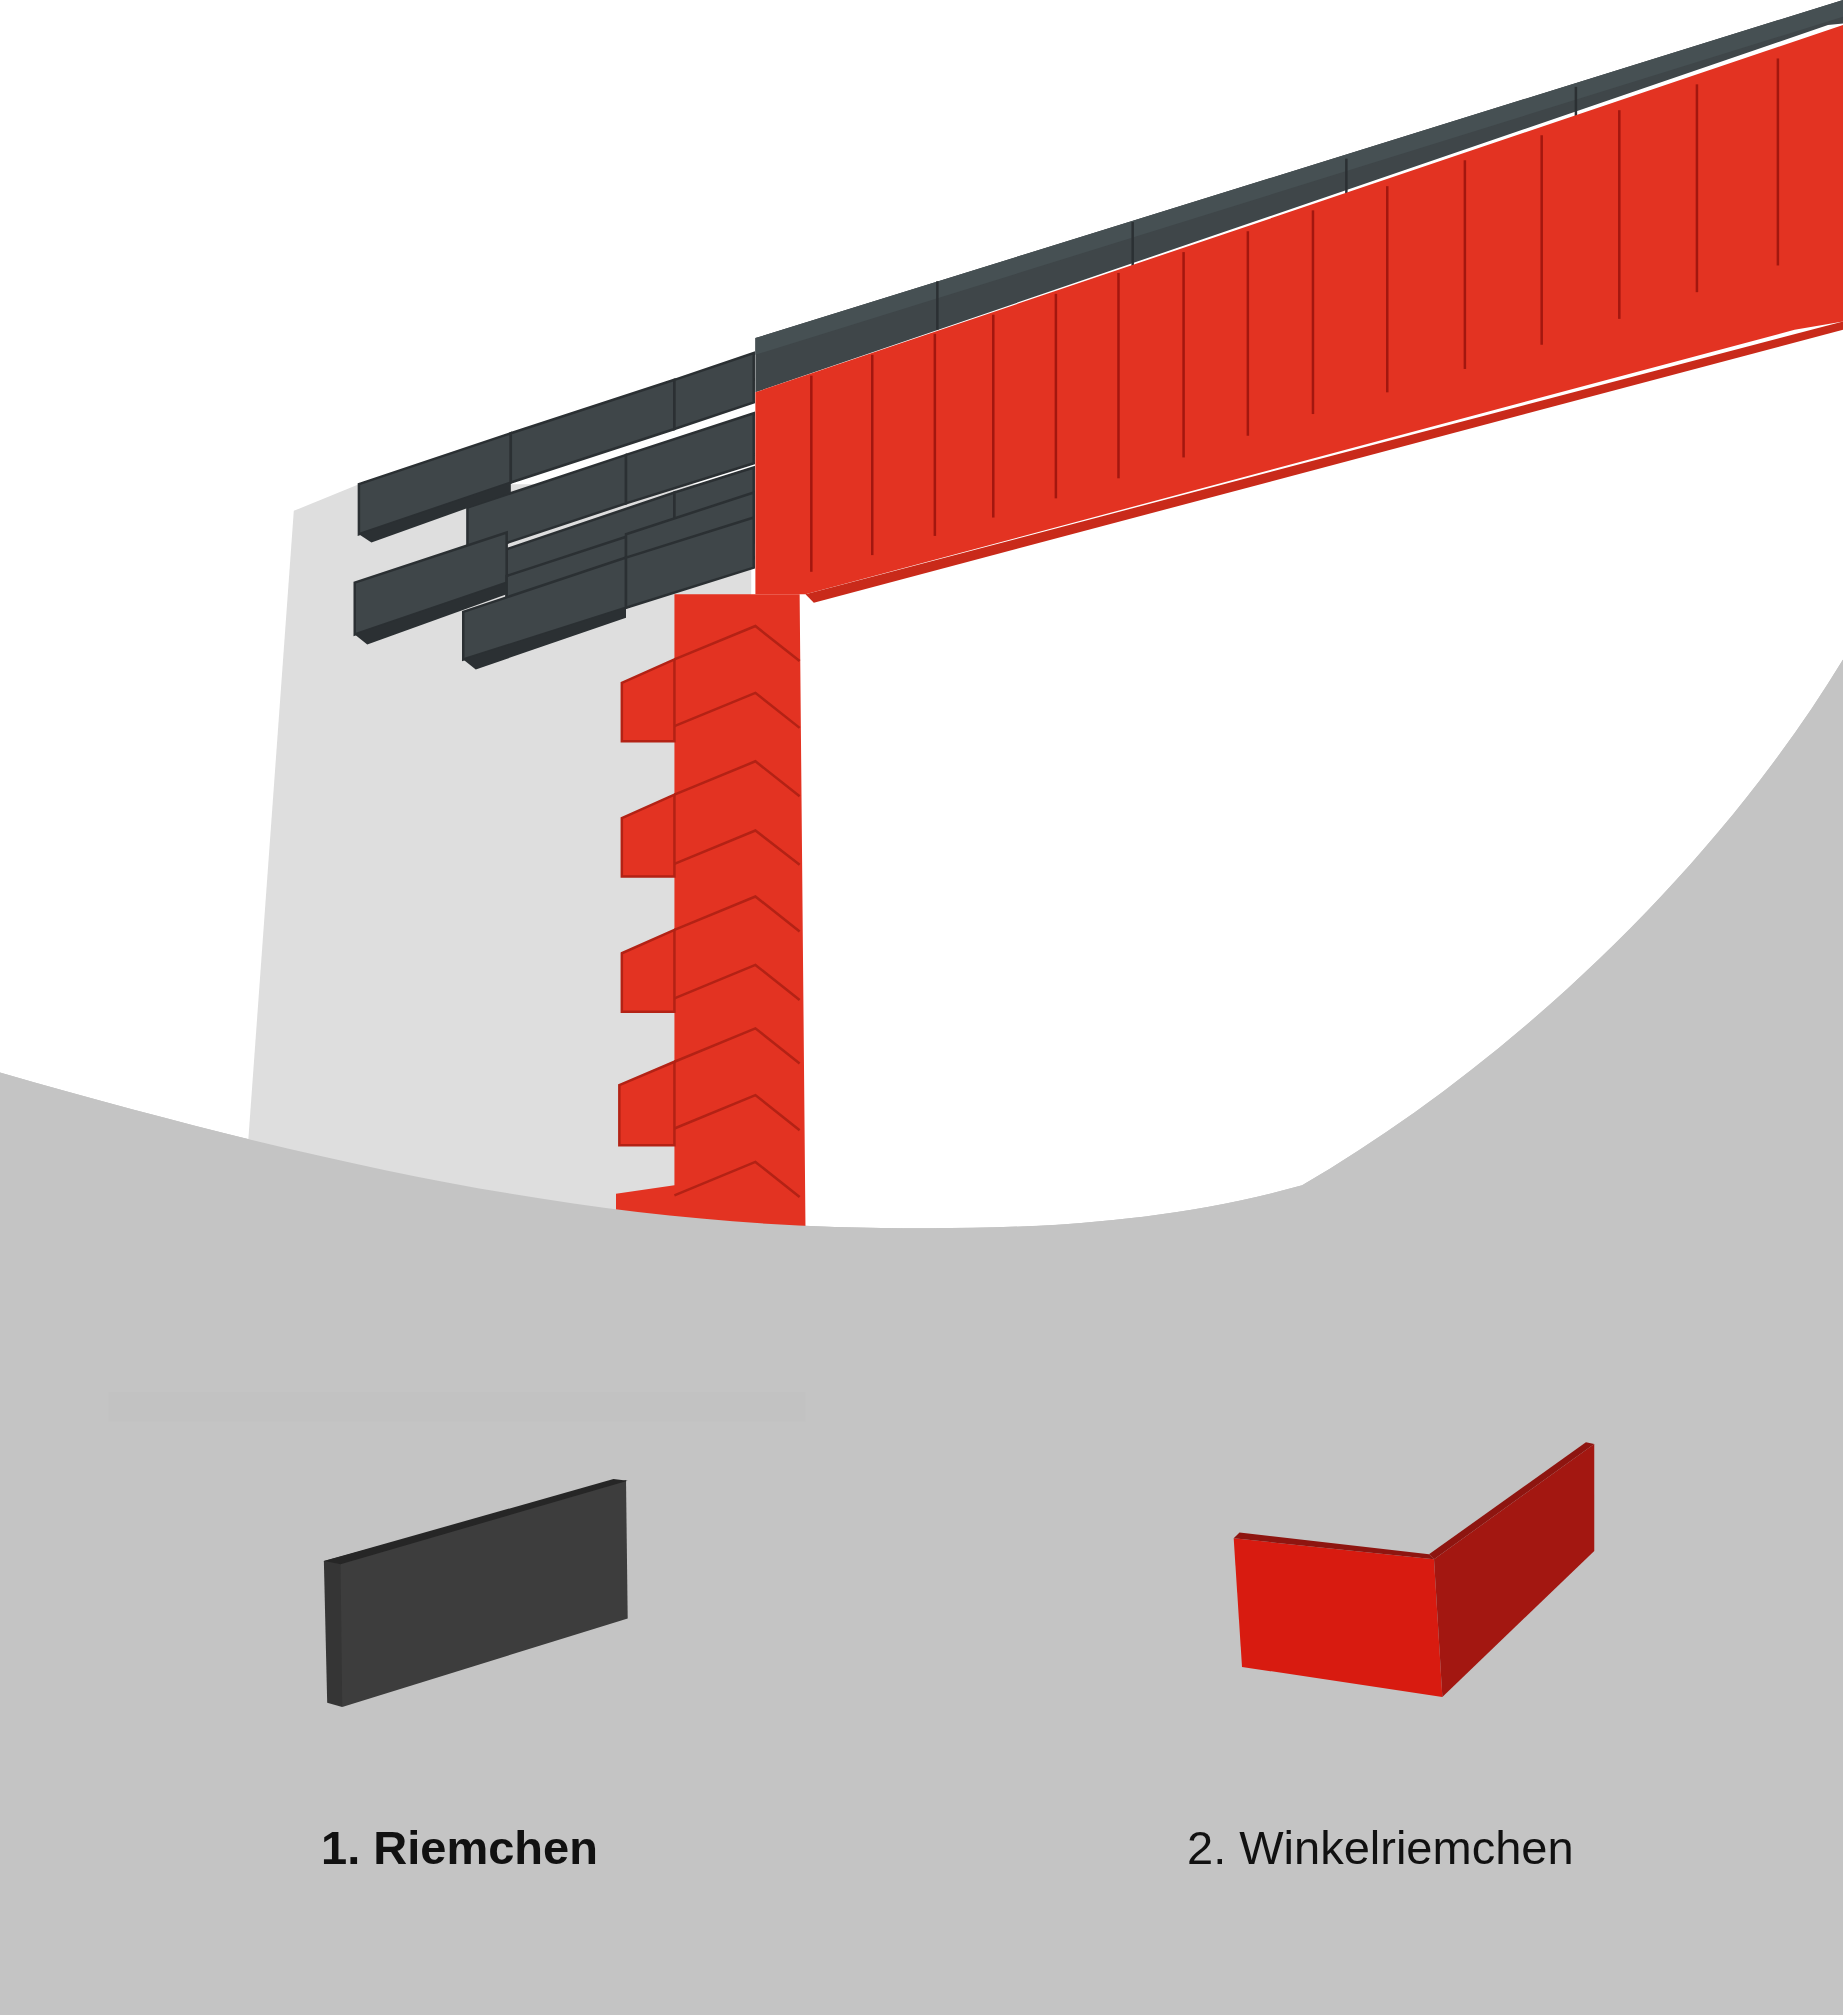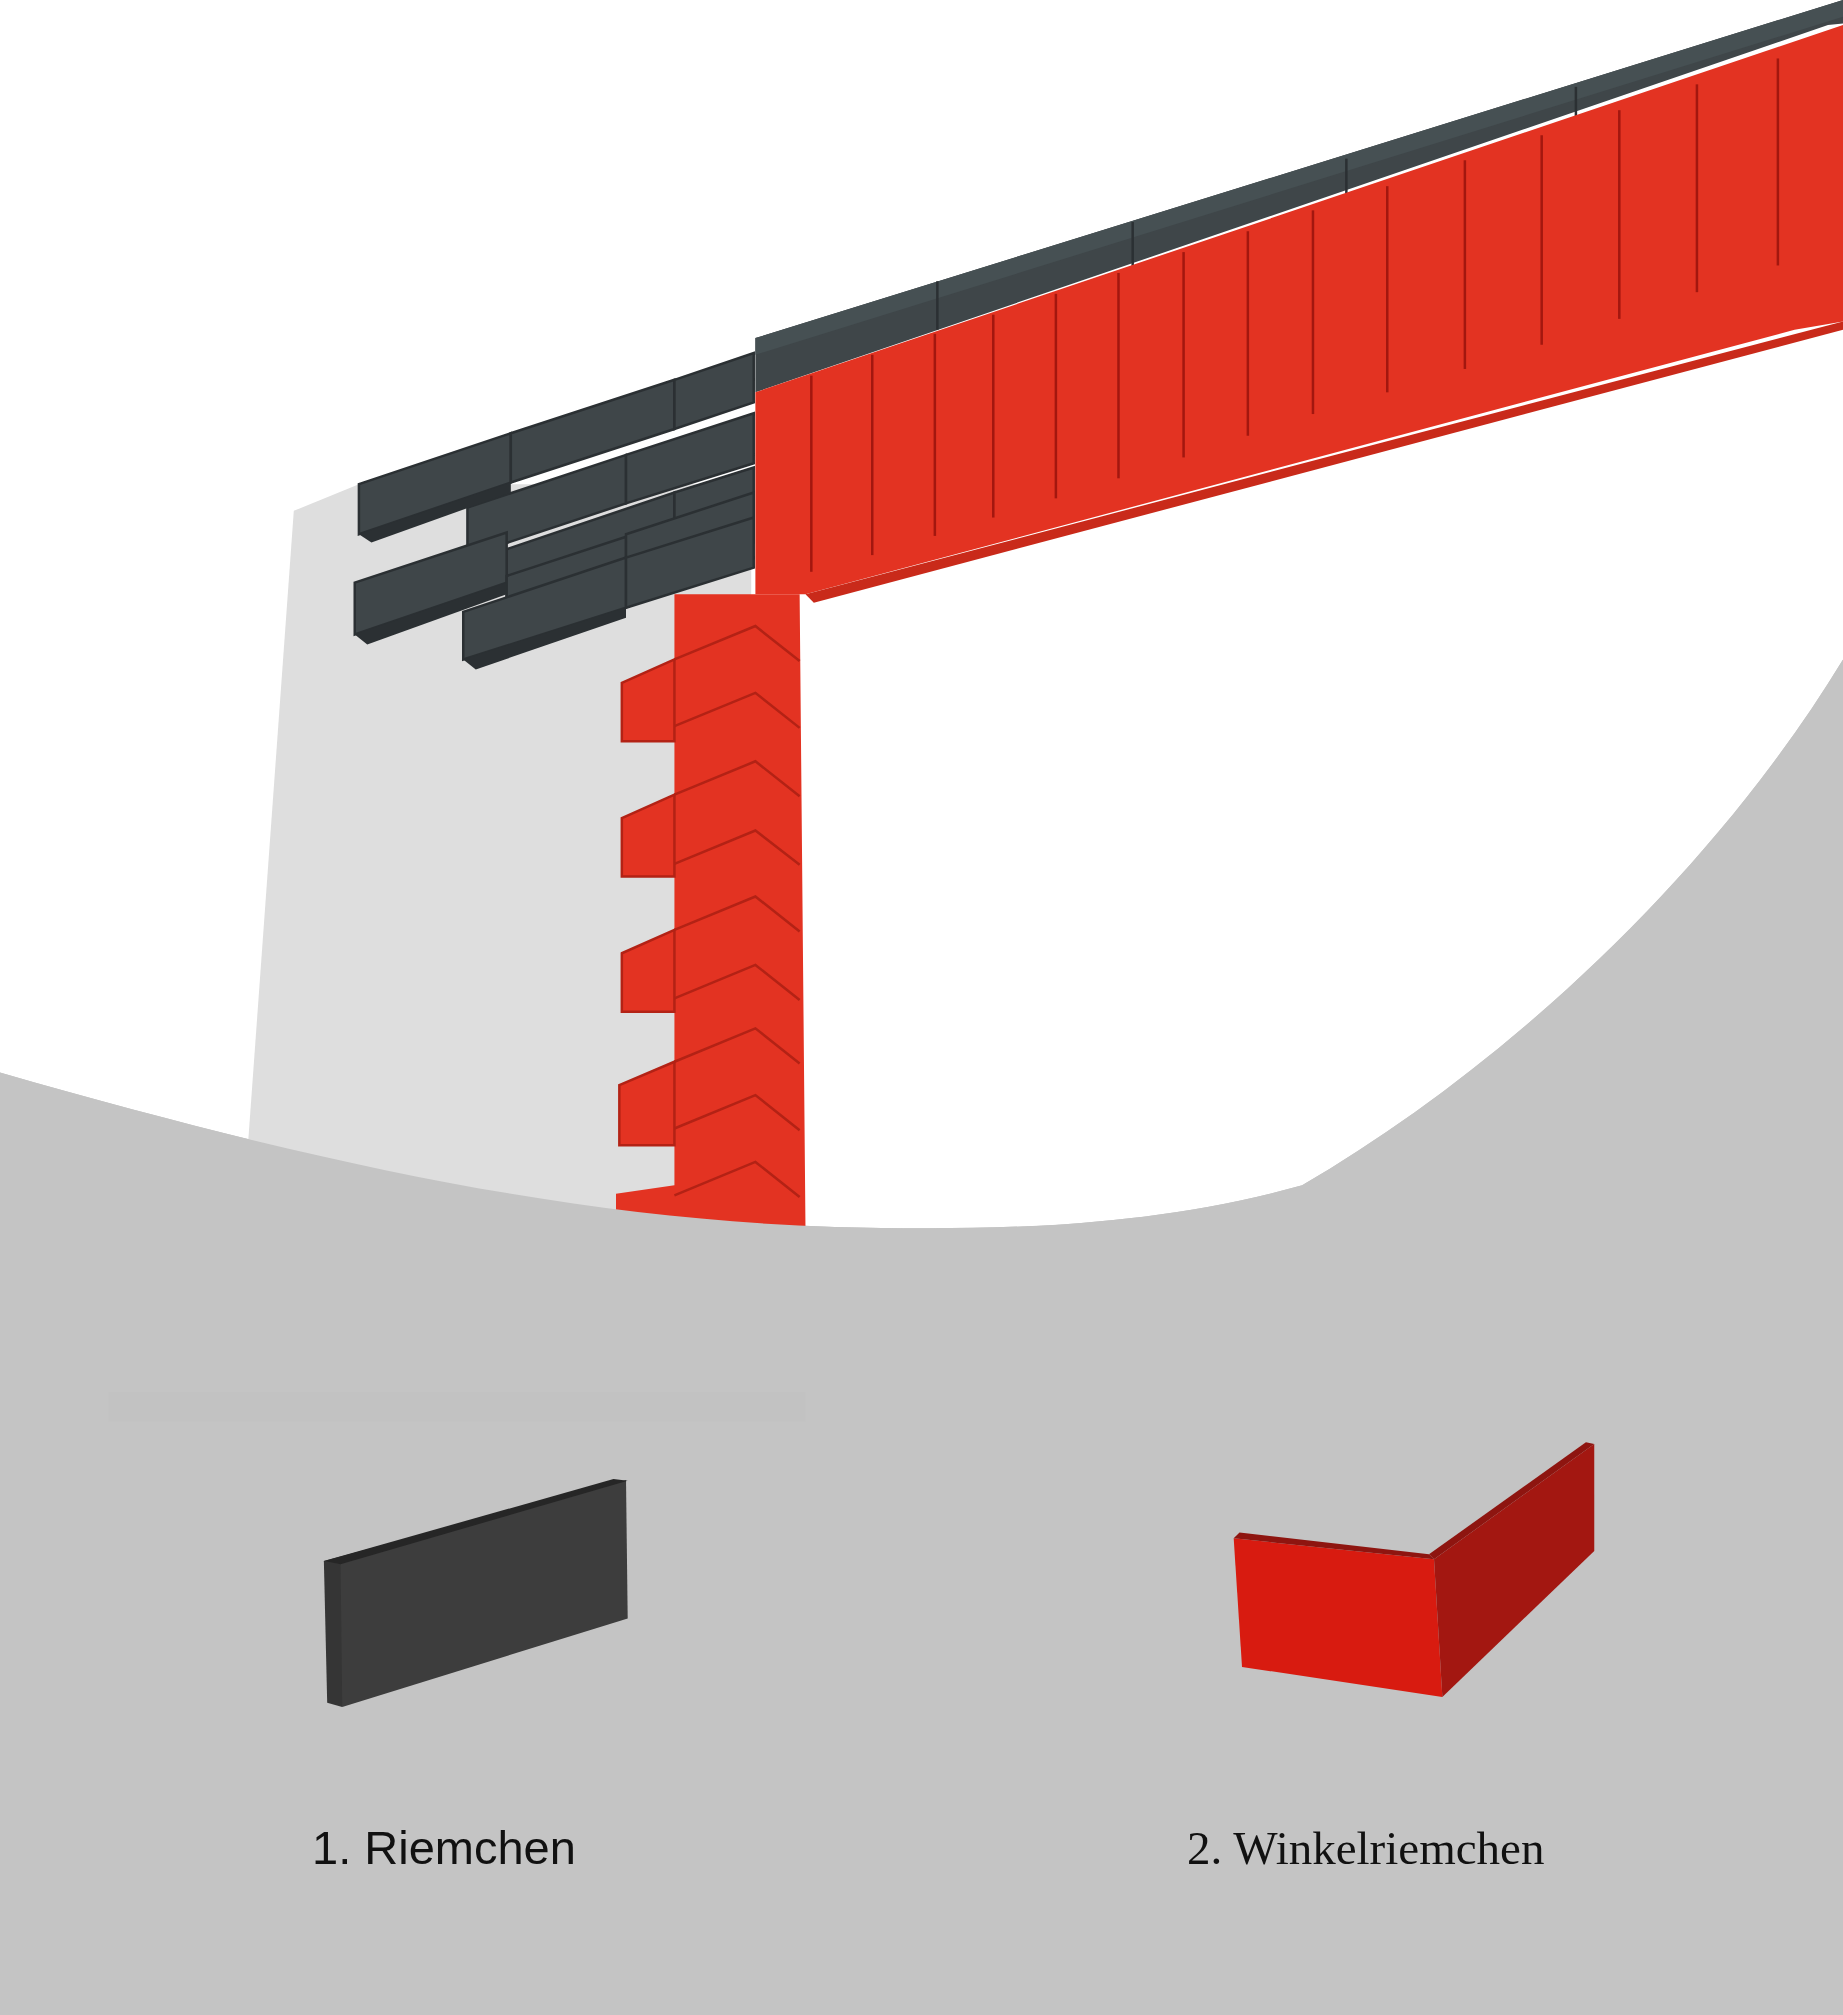--- a/index.html
+++ b/index.html
@@ -1,20 +1,20 @@
 <!DOCTYPE html>
 <html style="font-size:13.4px"><head>
 <meta charset="utf-8">
 <style>
   html, body { margin: 0; padding: 0; }
   body { width: 1843px; height: 2015px; background: #c4c4c4; overflow: hidden; position: relative; font-family: "Liberation Sans", sans-serif; }
   #scene { position: absolute; left: 0; top: 0; width: 1843px; height: 2015px; }
   .legend-label { position: absolute; top: 1818px; font-size: 47px; color: #111111; font-family: "Liberation Sans", sans-serif; line-height: 60px; white-space: nowrap; }
-  #label-1 { left: 312px; }
-  #label-2 { left: 1187px; font-family: Liberation Serif, serif; }
+  #label-1 { left: 321px; font-weight: bold; }
+  #label-2 { left: 1187px; }
 </style>
 </head>
 <body>
 
 <svg id="scene" viewBox="0 0 2208 2414" xmlns="http://www.w3.org/2000/svg">
 
   <path d="M0,0 L2208,0 L2208,790 C2050,1050 1800,1280 1560,1420 C1380,1470 1200,1475 1000,1470 C700,1460 400,1400 0,1285 Z" fill="#ffffff"></path>
 
   <path d="M352,612 L430,580 L900,580 L900,1462 C700,1455 500,1430 295,1400 Z" fill="#dedede"></path>
 

